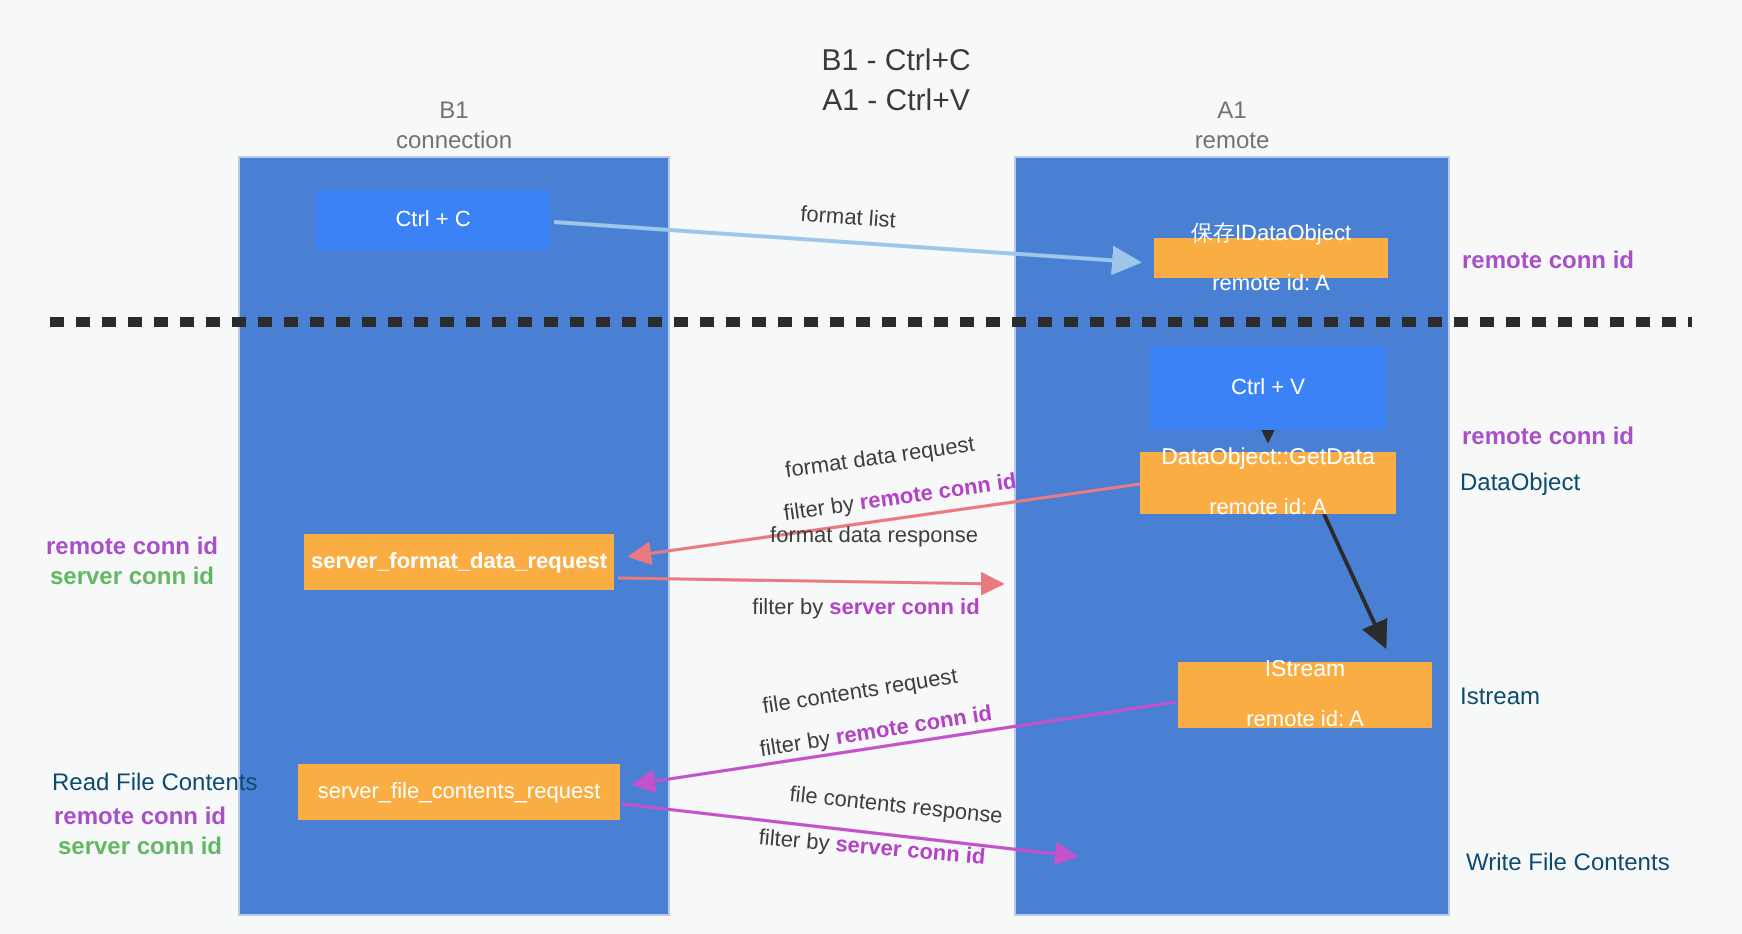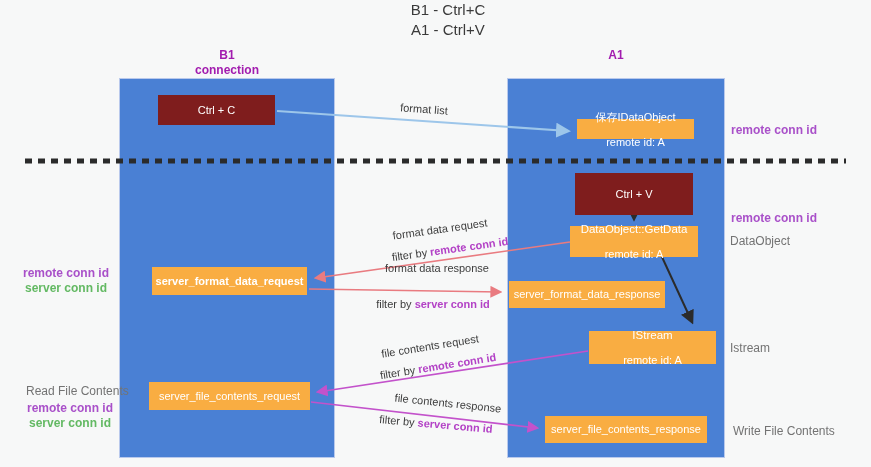--- a/index.html
+++ b/index.html
@@ -4,46 +4,46 @@
 <style>
   html,body{margin:0;padding:0;background:#f7f8f8;}
   .stage{
     position:relative;width:871px;height:467px;overflow:hidden;
     background:#f7f8f8;
     font-family:"Liberation Sans","DejaVu Sans",sans-serif;
     color:#3d3d3d;
   }
   .abs{position:absolute;}
   .title{
-    left:348px;top:0;width:200px;text-align:center;
+    left:348px;top:21px;width:200px;text-align:center;
     font-size:15px;line-height:20px;color:#3a3a3a;
   }
   .lane{
     background:#4a80d4;border:1px solid #b9c9ec;box-sizing:border-box;
   }
   .lane-header{
-    text-align:center;font-size:12px;line-height:15px;color:#a21caf;font-weight:bold;
+    text-align:center;font-size:12px;line-height:15px;color:#737373;
   }
   .node{
     display:flex;flex-direction:column;align-items:center;justify-content:center;
     color:#fff;text-align:center;box-sizing:border-box;
   }
-  .node.green{background:#7f1d1d;}
+  .node.green{background:#3b82f6;}
   .node.orange{background:#f9ad42;}
   .node .l1{font-size:11.5px;line-height:14px;display:block;}
   .node .l2{font-size:11px;line-height:13px;display:block;margin-top:12px;}
   .node .single{font-size:11px;line-height:13px;display:block;}
   .edge-label{
     white-space:nowrap;font-size:11px;color:#3d3d3d;
     transform-origin:center center;
   }
   .edge-label .hl{font-weight:bold;color:#b342c6;margin-left:3px;}
   .side-label{white-space:nowrap;font-size:12px;}
   .side-label.purple{color:#a950c9;font-weight:bold;}
-  .side-label.plain{color:#737373;}
+  .side-label.plain{color:#0c4a6e;}
   .left-group{width:96px;text-align:center;font-size:12px;font-weight:bold;line-height:15px;}
   .left-group .remote{color:#a950c9;display:block;}
   .left-group .server{color:#63b963;display:block;}
   svg.overlay{position:absolute;left:0;top:0;pointer-events:none;}
 </style>
 </head>
 <body>
 
 <div class="stage">
 
@@ -51,20 +51,21 @@
     <div>B1 - Ctrl+C</div>
     <div>A1 - Ctrl+V</div>
   </div>
 
   <div class="abs lane-header" style="left:167px;top:48px;width:120px;">
     <div>B1</div>
     <div>connection</div>
   </div>
   <div class="abs lane-header" style="left:556px;top:48px;width:120px;">
     <div>A1</div>
+    <div>remote</div>
   </div>
 
   <div class="abs lane" style="left:119px;top:78px;width:216px;height:380px;"></div>
   <div class="abs lane" style="left:507px;top:78px;width:218px;height:380px;"></div>
 
   <svg class="overlay" width="871" height="467" viewBox="0 0 871 467">
     <defs>
       <marker id="ah-blue" viewBox="0 0 10 10" refX="8" refY="5" markerWidth="7.5" markerHeight="7.5" orient="auto">
         <path d="M0,0 L10,5 L0,10 z" fill="#9dc6ea"></path>
       </marker>
@@ -111,36 +112,30 @@
 
   <div class="abs node orange" style="left:570px;top:226px;width:128px;height:31px;">
     <span class="l1">DataObject::GetData</span>
     <span class="l2">remote id: A</span>
   </div>
 
   <div class="abs node orange" style="left:152px;top:267px;width:155px;height:28px;font-weight:bold;">
     <span class="single">server_format_data_request</span>
   </div>
 
-  <div class="abs node orange" style="left:509px;top:281px;width:156px;height:27px;">
-    <span class="single">server_format_data_response</span>
-  </div>
 
   <div class="abs node orange" style="left:589px;top:331px;width:127px;height:33px;">
     <span class="l1">IStream</span>
     <span class="l2">remote id: A</span>
   </div>
 
   <div class="abs node orange" style="left:149px;top:382px;width:161px;height:28px;">
     <span class="single">server_file_contents_request</span>
   </div>
 
-  <div class="abs node orange" style="left:545px;top:416px;width:162px;height:27px;">
-    <span class="single">server_file_contents_response</span>
-  </div>
 
   <div class="abs edge-label" style="left:424px;top:109px;transform:translate(-50%,-50%) rotate(4deg);">
     <span>format list</span>
   </div>
 
   <div class="abs edge-label" style="left:440px;top:229px;transform:translate(-50%,-50%) rotate(-8deg);">
     <span>format data request</span>
   </div>
   <div class="abs edge-label" style="left:450px;top:249px;transform:translate(-50%,-50%) rotate(-8deg);">
     <span>filter by</span><span class="hl">remote conn id</span>

